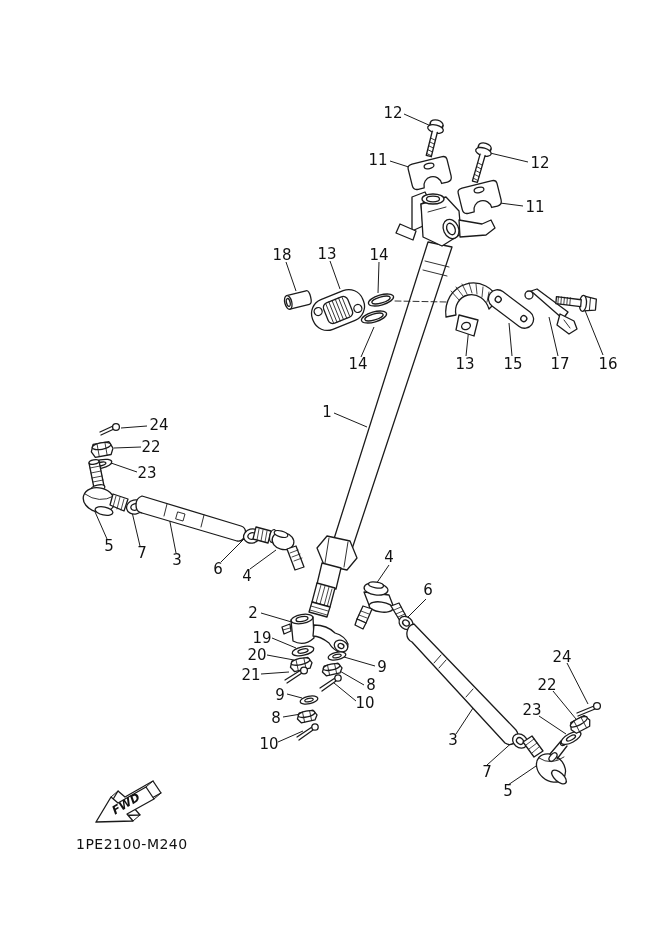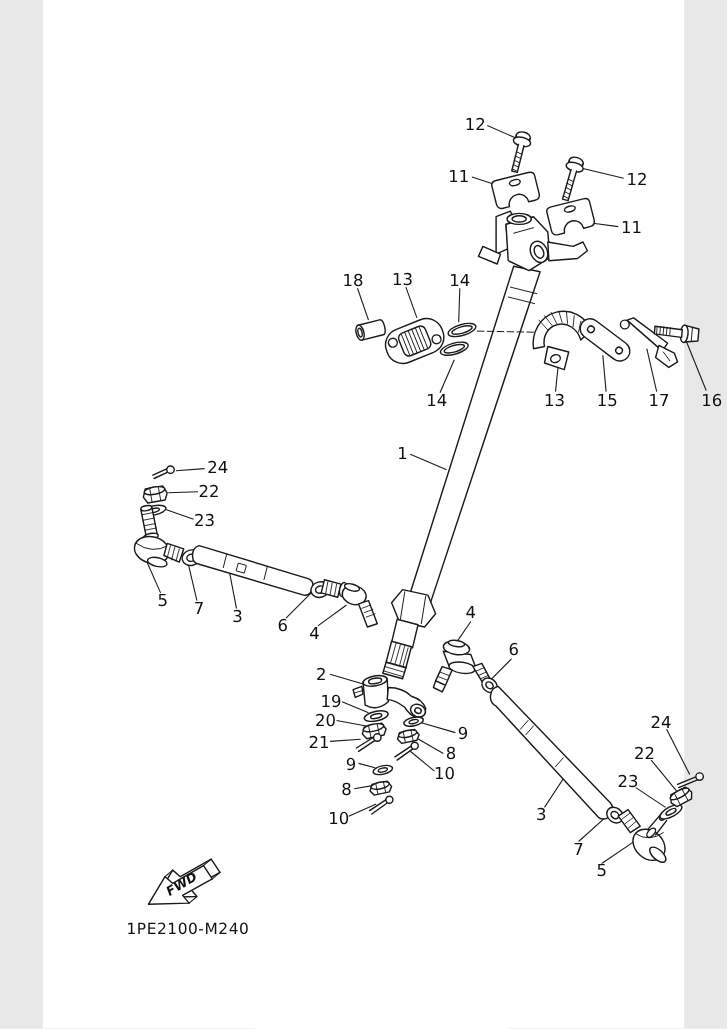--- a/index.html
+++ b/index.html
@@ -1,17 +1,17 @@
 <!DOCTYPE html>
 <html><head>
 <meta charset="utf-8">
 <style>
   html,body{margin:0;padding:0;background:#e8e8e8;}
   .page{
-    width:583px;height:935px;background:#ffffff;margin:0 auto;position:relative;
+    width:661px;height:935px;background:#ffffff;margin:0 auto;position:relative;
     font-family:"DejaVu Sans","Liberation Sans",sans-serif;
   }
   svg{display:block;}
   .part-label{
     font-family:"DejaVu Sans","Liberation Sans",sans-serif;
     font-size:15px;fill:#111;
   }
   .diagram-code{
     font-family:"DejaVu Sans","Liberation Sans",sans-serif;
     font-size:14px;fill:#111;letter-spacing:.5px;

